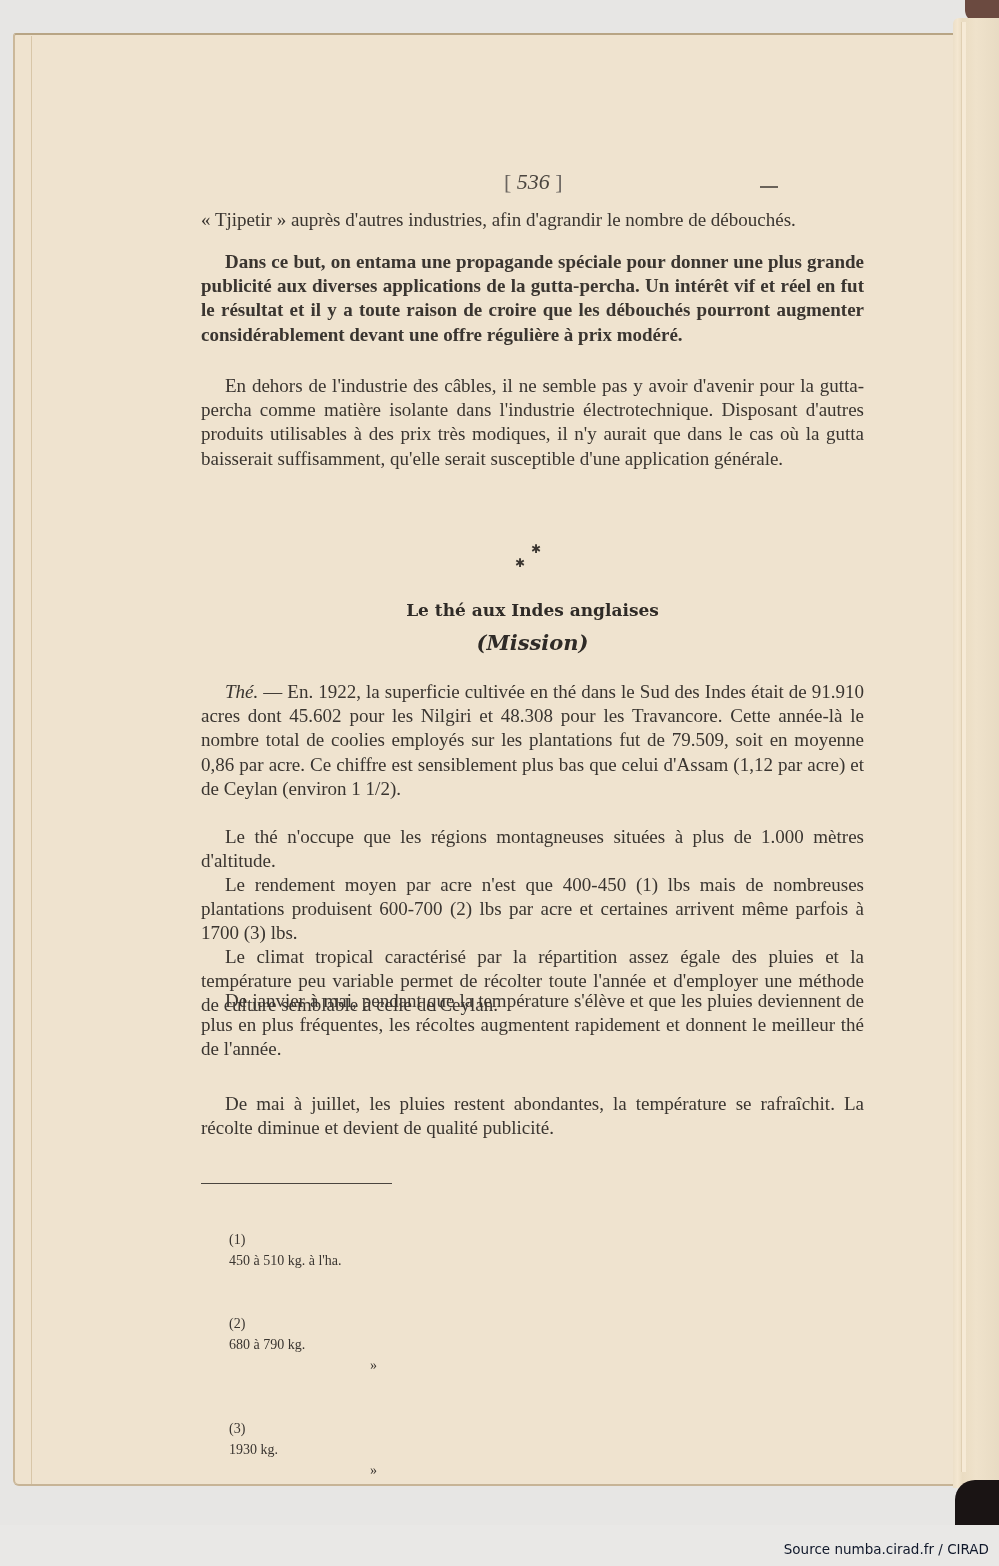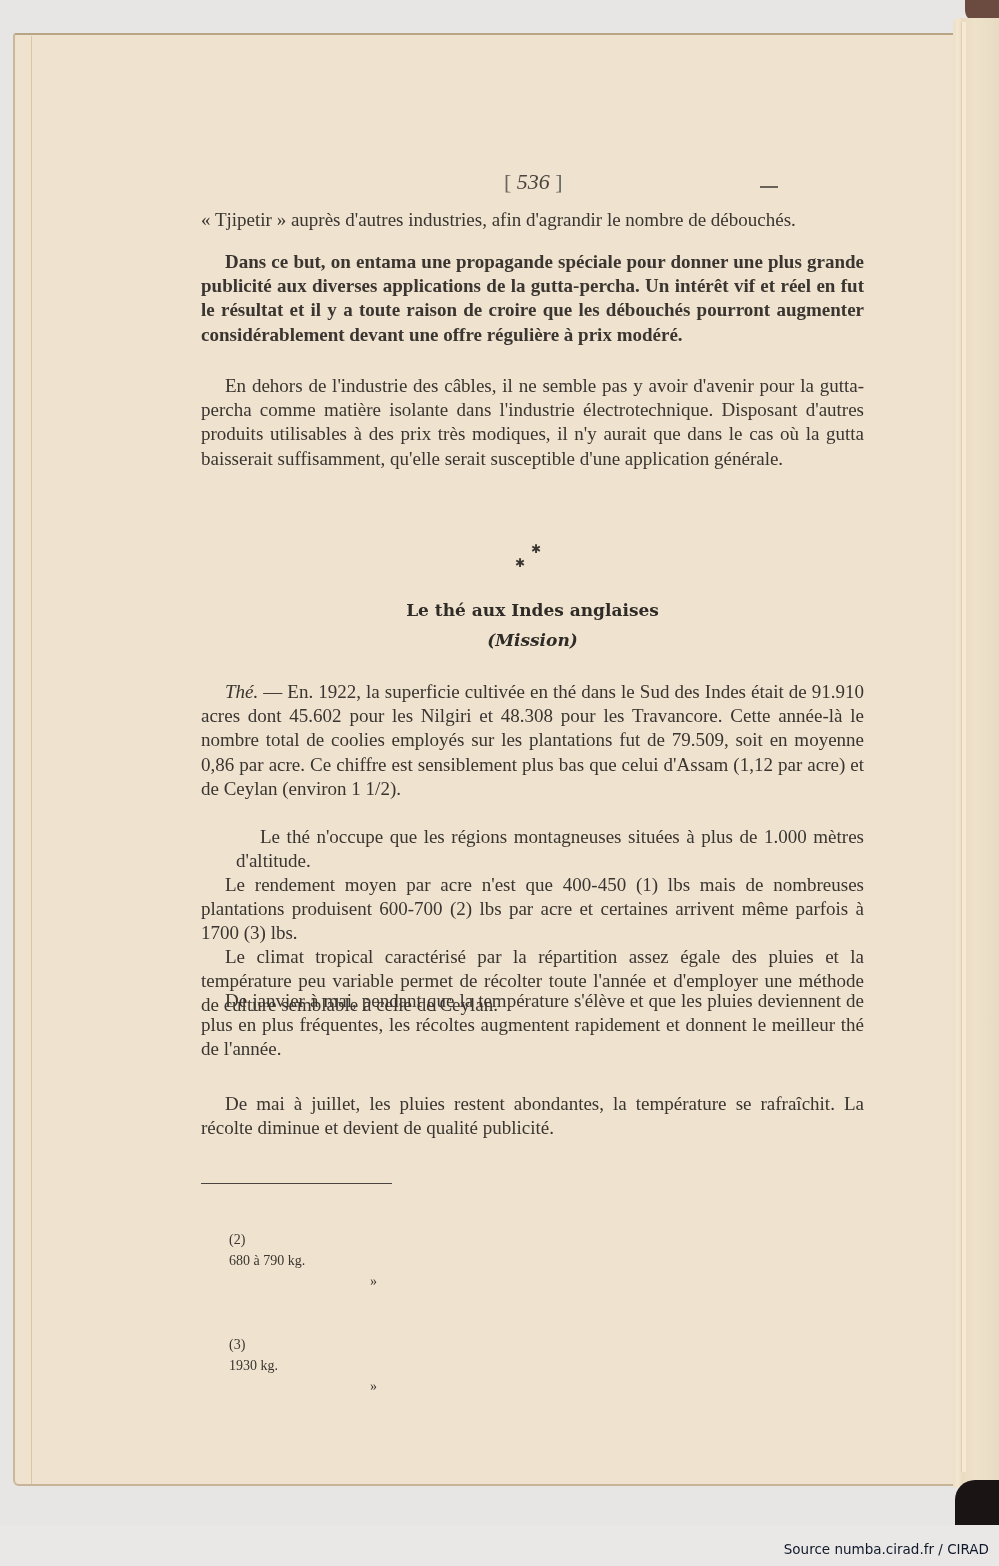--- a/index.html
+++ b/index.html
@@ -67,25 +67,25 @@
     color: #3a3530; font-size: 12px;
   }
   .asterism span { position: absolute; }
   .title {
     position: absolute; left: 200px; top: 600px; width: 665px; text-align: center;
     font-family: "DejaVu Serif", serif; font-weight: bold; font-size: 17px;
     color: #2f2b27;
   }
   .subtitle {
     position: absolute; left: 200px; top: 630px; width: 665px; text-align: center;
-    font-family: "DejaVu Serif", serif; font-weight: bold; font-style: italic; font-size: 17px;
+    font-family: "DejaVu Serif", serif; font-weight: bold; font-style: italic; font-size: 21px;
     color: #2f2b27;
   }
   .p4 { position: absolute; top: 680px; }
-  .p5 { position: absolute; top: 825px; margin-left: 35px; }
+  .p5 { position: absolute; top: 825px; }
   .p6 { position: absolute; top: 873px; }
   .p7 { position: absolute; top: 945px; }
   .p8 { position: absolute; top: 989px; }
   .p9 { position: absolute; top: 1092px; }
   .it { font-style: italic; }
   .footnote-rule {
     position: absolute; left: 201px; top: 1183px; width: 191px; height: 1px;
     background: #4a453f;
   }
   .footnotes {
@@ -132,20 +132,24 @@
   <span style="left:22px; top:0;">✱</span>
   <span style="left:6px; top:14px;">✱</span>
 </div>
 
 <div class="title">Le thé aux Indes anglaises</div>
 <div class="subtitle">(Mission)</div>
 
 <div class="footnote-rule"></div>
 <div class="footnotes">
   <div class="fn" style="position:relative;">
+    <span>(1)</span>
+    <span>450 à 510 kg. à l'ha.</span>
+  </div>
+  <div class="fn" style="position:relative;">
     <span>(2)</span>
     <span>680 à 790 kg.</span>
     <span class="fn-ditto">»</span>
   </div>
   <div class="fn" style="position:relative;">
     <span>(3)</span>
     <span>1930 kg.</span>
     <span class="fn-ditto">»</span>
   </div>
 </div>

